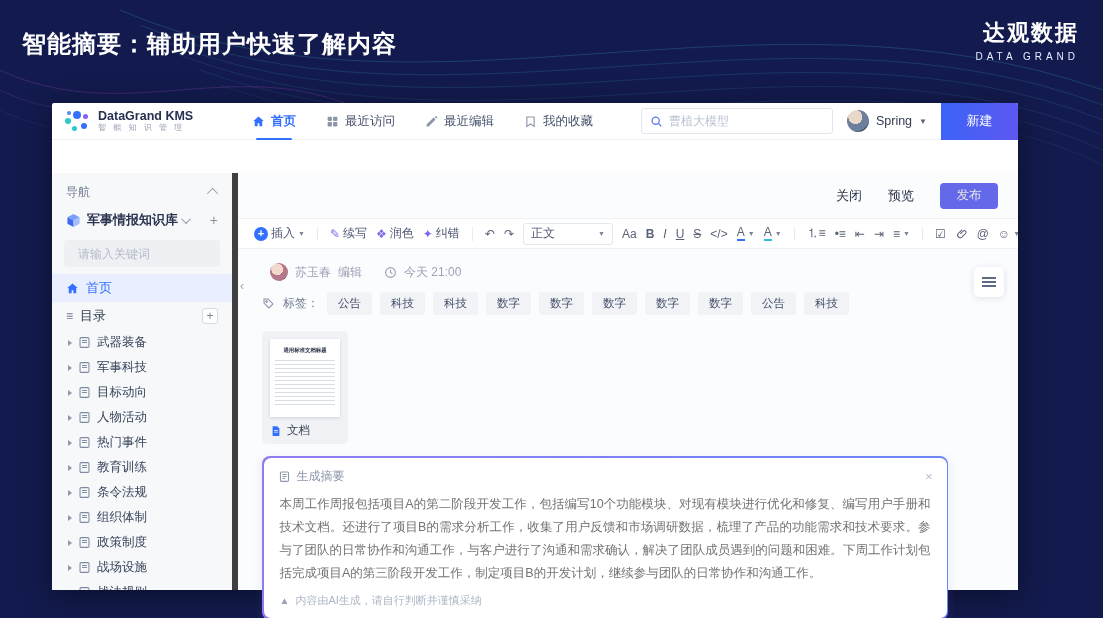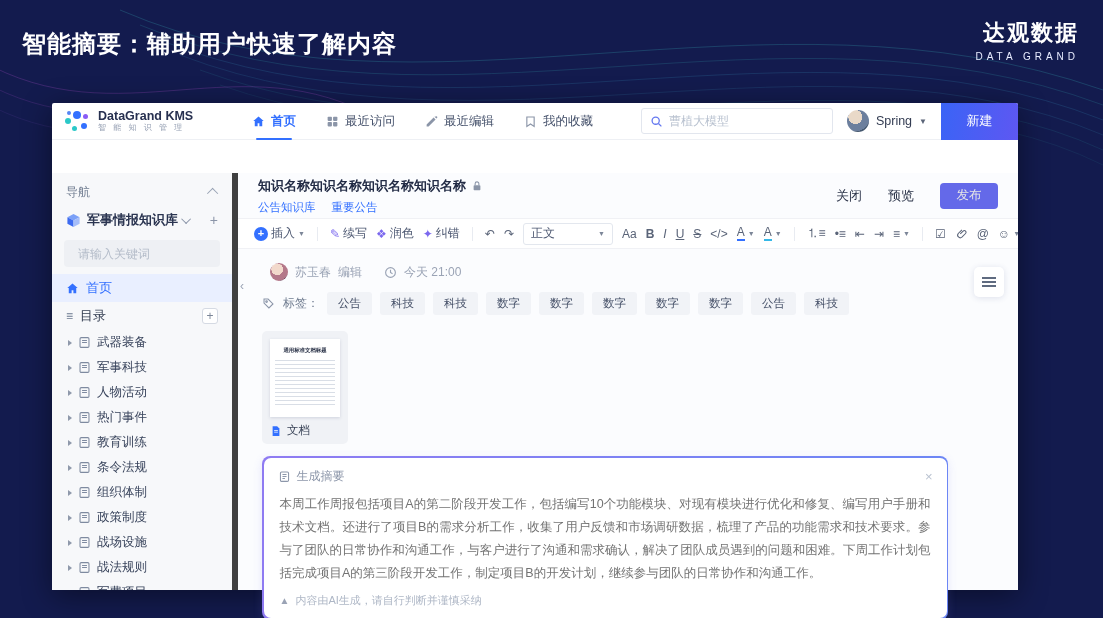--- a/index.html
+++ b/index.html
@@ -250,20 +250,28 @@
               <path d="M5 5.5h6M5 8h6"></path>
             </svg>
             <span>军事科技</span>
           </div>
         <div class="side-item">
             <span class="tri"></span>
             <svg class="doc-ic" width="13" height="13" viewBox="0 0 16 16" fill="none" stroke="#7e8aa0" stroke-width="1.3">
               <rect x="2.5" y="2" width="11" height="12" rx="1.5"></rect>
               <path d="M5 5.5h6M5 8h6"></path>
             </svg>
+            <span>目标动向</span>
+          </div>
+        <div class="side-item">
+            <span class="tri"></span>
+            <svg class="doc-ic" width="13" height="13" viewBox="0 0 16 16" fill="none" stroke="#7e8aa0" stroke-width="1.3">
+              <rect x="2.5" y="2" width="11" height="12" rx="1.5"></rect>
+              <path d="M5 5.5h6M5 8h6"></path>
+            </svg>
             <span>人物活动</span>
           </div>
         <div class="side-item">
             <span class="tri"></span>
             <svg class="doc-ic" width="13" height="13" viewBox="0 0 16 16" fill="none" stroke="#7e8aa0" stroke-width="1.3">
               <rect x="2.5" y="2" width="11" height="12" rx="1.5"></rect>
               <path d="M5 5.5h6M5 8h6"></path>
             </svg>
             <span>热门事件</span>
           </div>
@@ -320,33 +328,20 @@
             <svg class="doc-ic" width="13" height="13" viewBox="0 0 16 16" fill="none" stroke="#7e8aa0" stroke-width="1.3">
               <rect x="2.5" y="2" width="11" height="12" rx="1.5"></rect>
               <path d="M5 5.5h6M5 8h6"></path>
             </svg>
             <span>军费项目</span>
           </div>
       </div>
 
       <div class="main">
         <div class="doc-header">
-          <div class="doc-head-left">
-            <div class="doc-titleline">
-              <span>知识名称知识名称知识名称知识名称</span>
-              <svg class="ic" width="12" height="12" viewBox="0 0 16 16">
-                  <rect x="3.5" y="7" width="9" height="6.5" rx="1" fill="#8b95a8"></rect>
-                  <path d="M5.5 7V5a2.5 2.5 0 0 1 5 0v2" fill="none" stroke="#8b95a8" stroke-width="1.4"></path>
-                </svg>
-            </div>
-            <div class="doc-crumbs">
-              <span>公告知识库</span>
-              <span>重要公告</span>
-            </div>
-          </div>
           <div class="doc-actions">
             <span class="txt-btn">关闭</span>
             <span class="txt-btn">预览</span>
             <span class="publish-btn">发布</span>
           </div>
         </div>
 
         <div class="toolbar">
           <span class="tb-btn">
               <span class="ins-circle">+</span>

